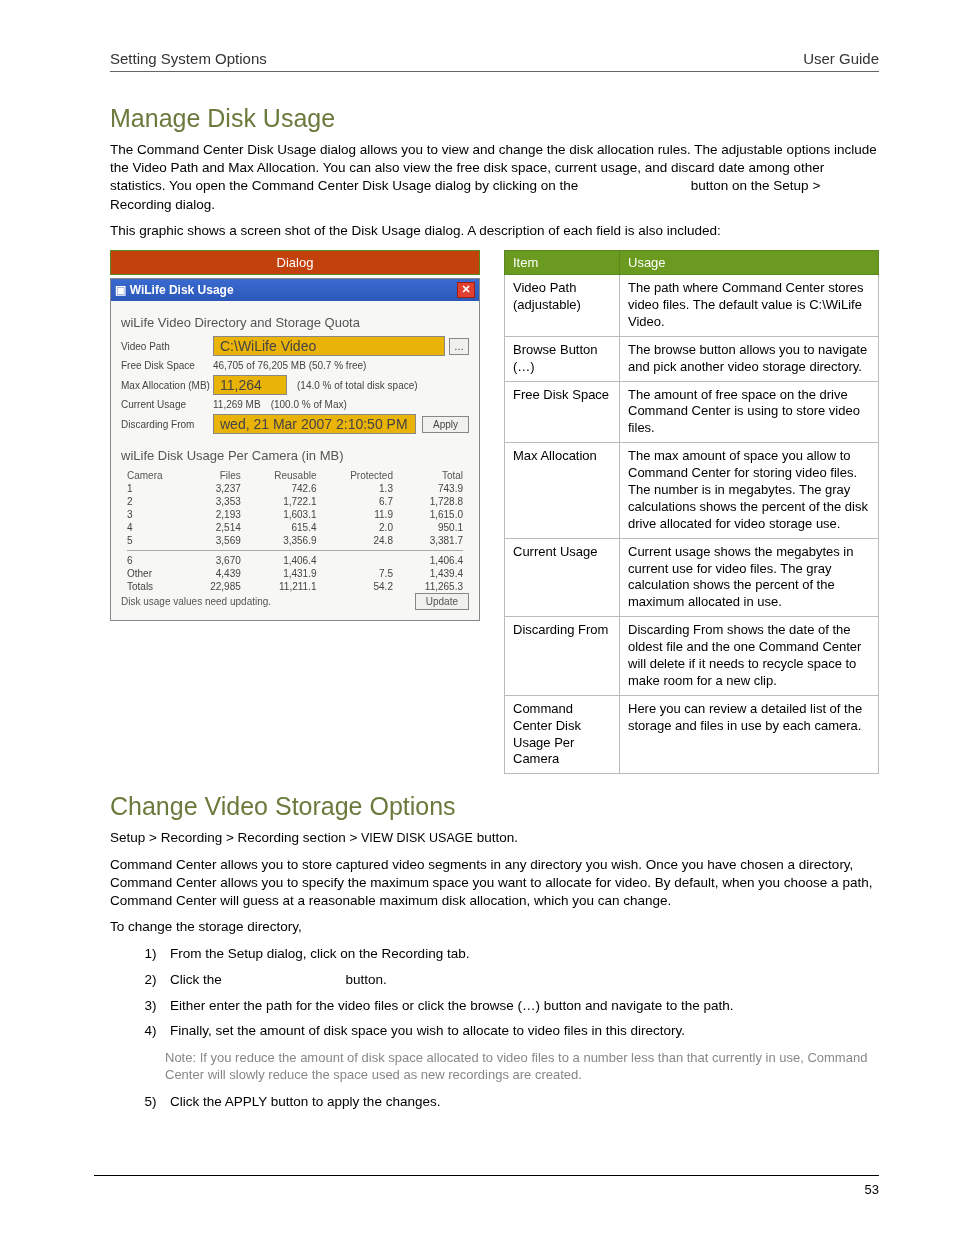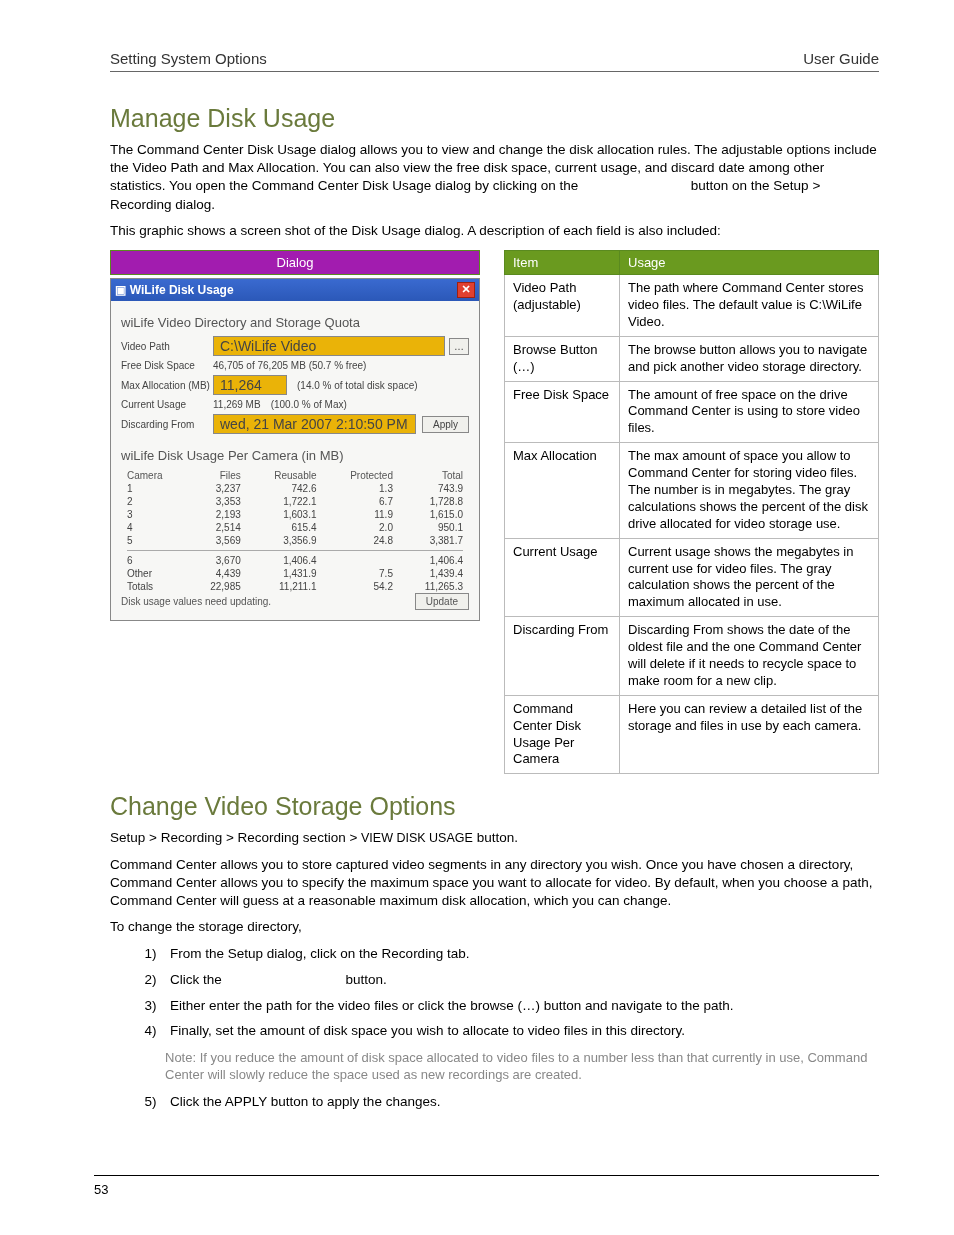--- a/index.html
+++ b/index.html
@@ -45,21 +45,21 @@
   }
   .two-col {
     display: flex;
     gap: 24px;
     margin-top: 10px;
   }
   .dialog-wrap {
     flex: 0 0 370px;
   }
   .dlg-outer-head {
-    background: #a21caf;
+    background: #c2410c;
     color: #fff;
     text-align: center;
     font-size: 13px;
     padding: 4px 0;
     border: 1px solid #5a8a1f;
   }
   .dlg-box {
     border: 1px solid #888;
     background: #f7f7f5;
     padding: 0 0 6px 0;
@@ -170,21 +170,21 @@
     font-size: 13.5px;
     line-height: 1.45;
     padding-left: 32px;
     margin: 6px 0 6px 22px;
   }
   ol.steps li { margin: 6px 0; padding-left: 6px; }
   ol.steps li::marker { content: counter(list-item) ")  "; }
 
   .footer {
     border-top: 1.5px solid #000;
-    text-align: left;
+    text-align: right;
     font-size: 13px;
     padding-top: 6px;
     position: absolute;
     left: 94px; right: 75px;
     bottom: 38px;
   }
   .smallcaps { font-size: 12.5px; }
 </style>
 </head>
 <body>

